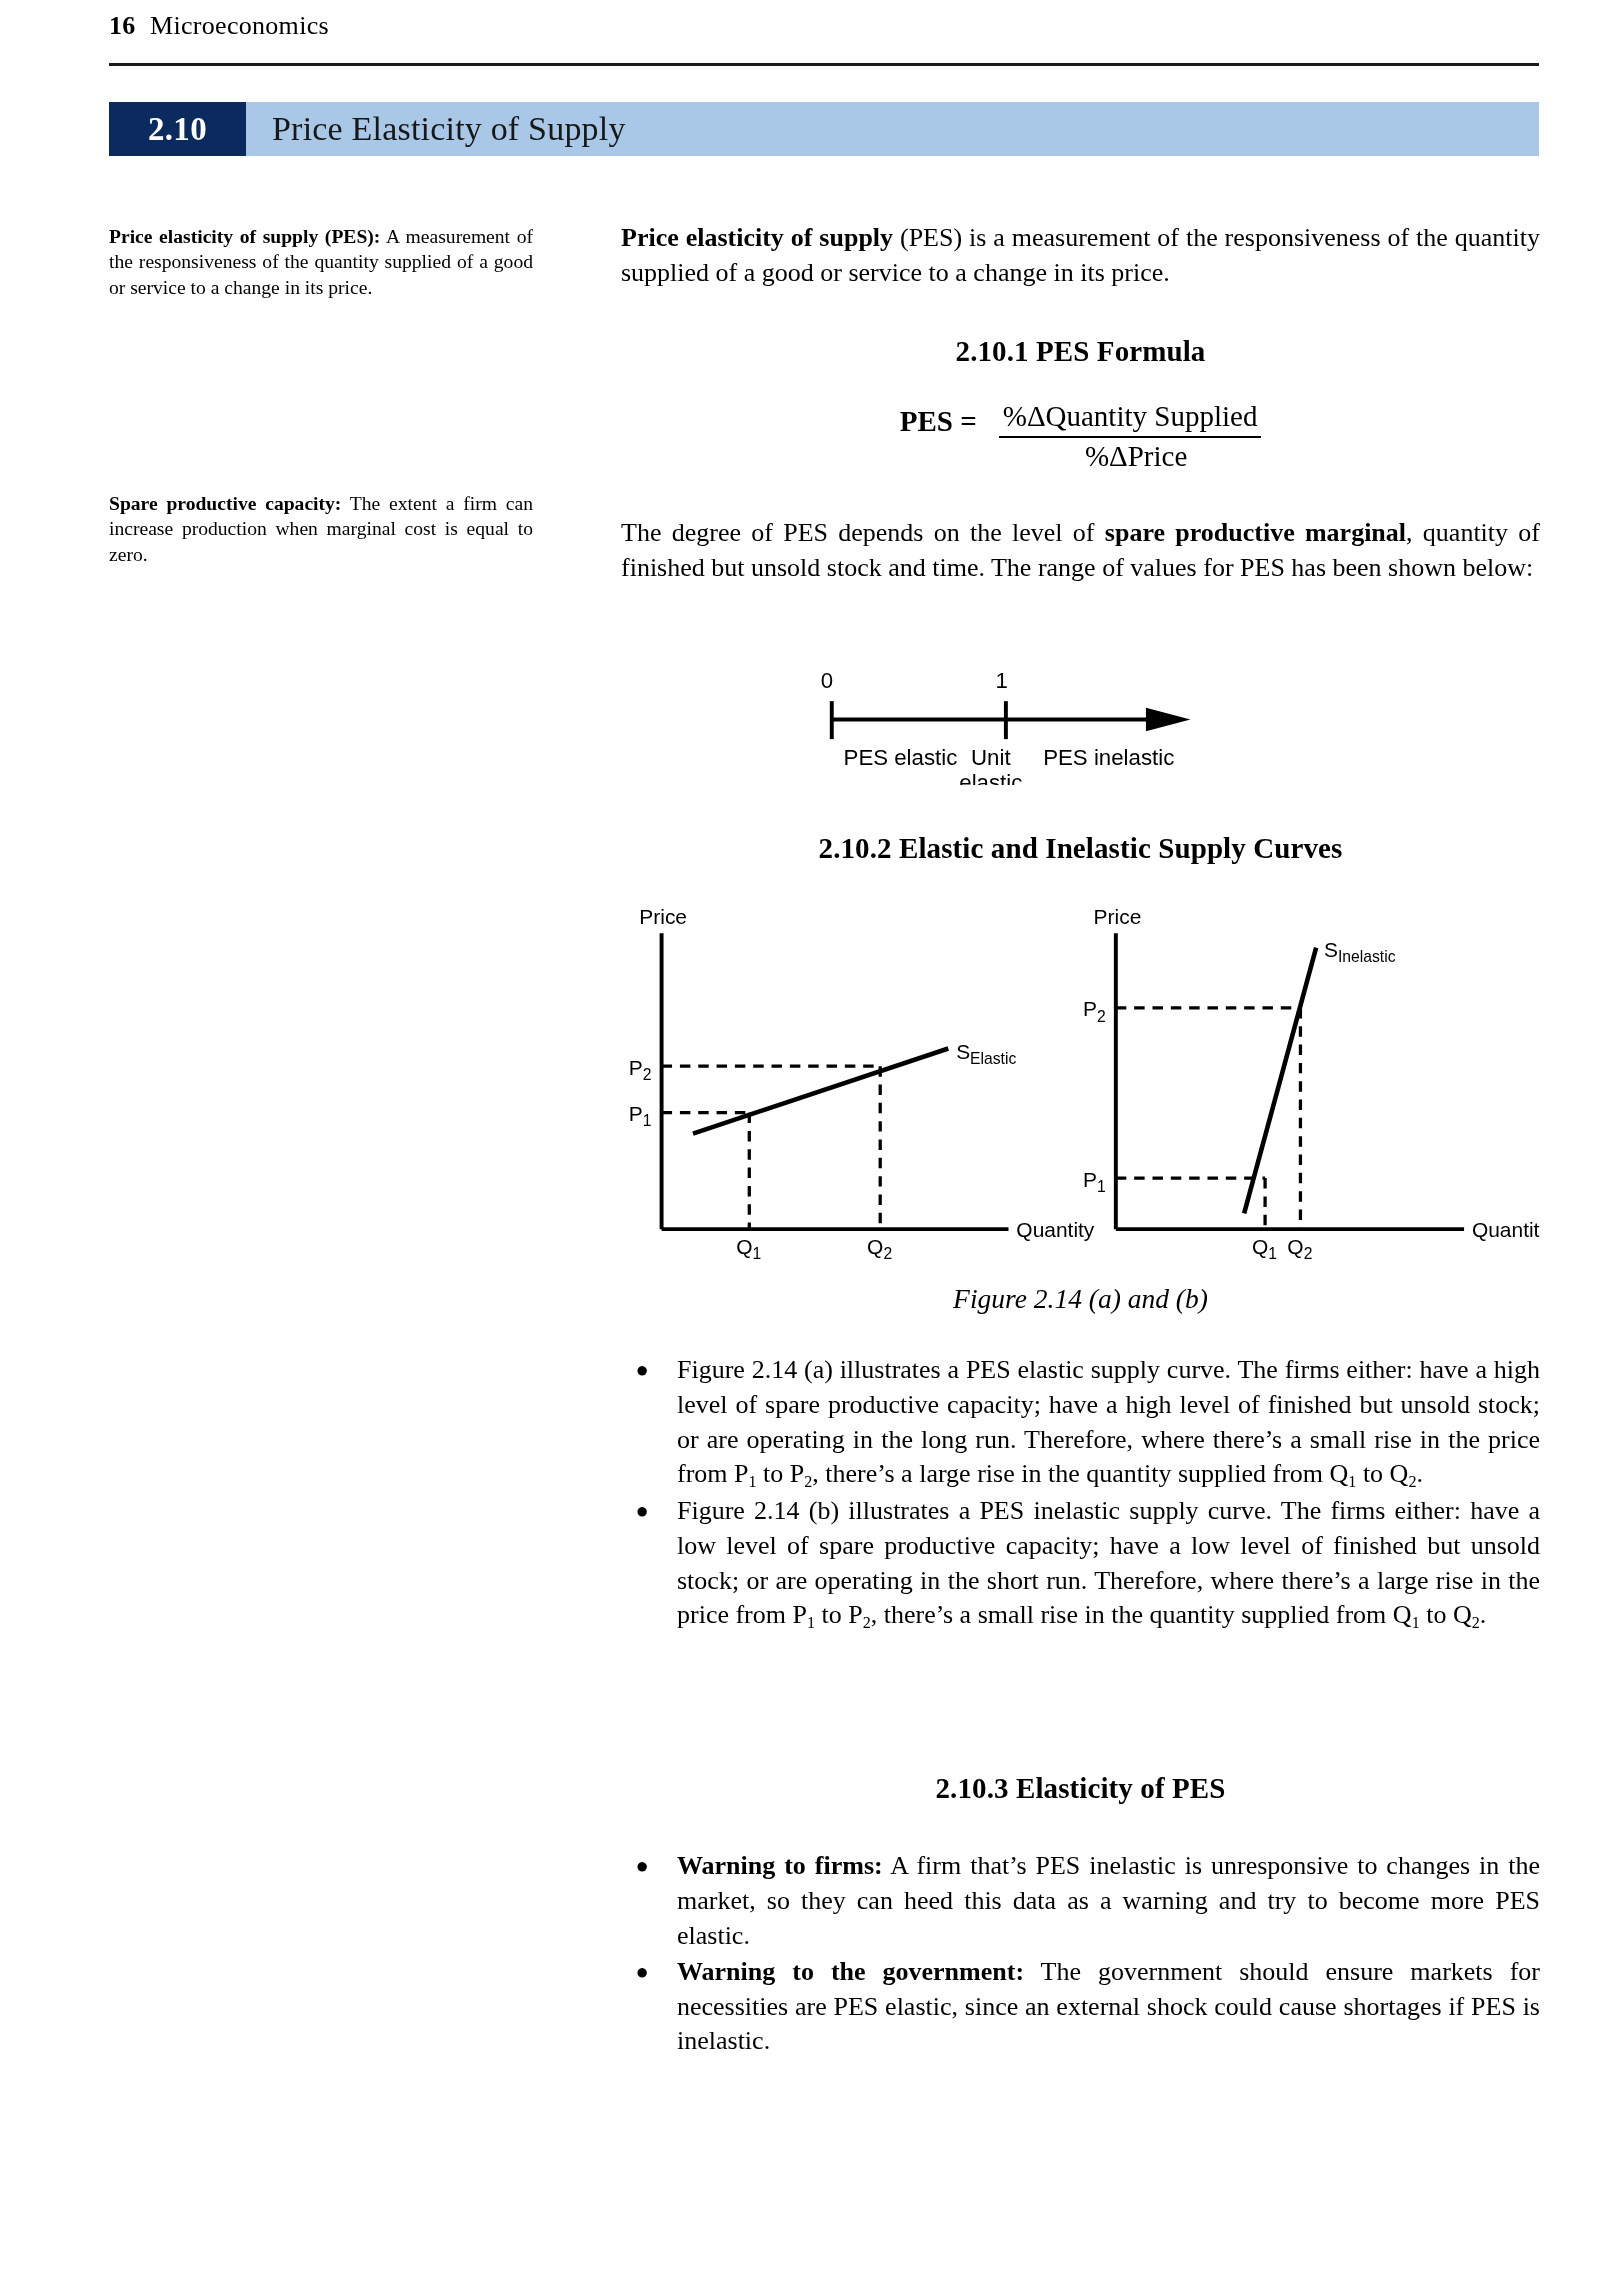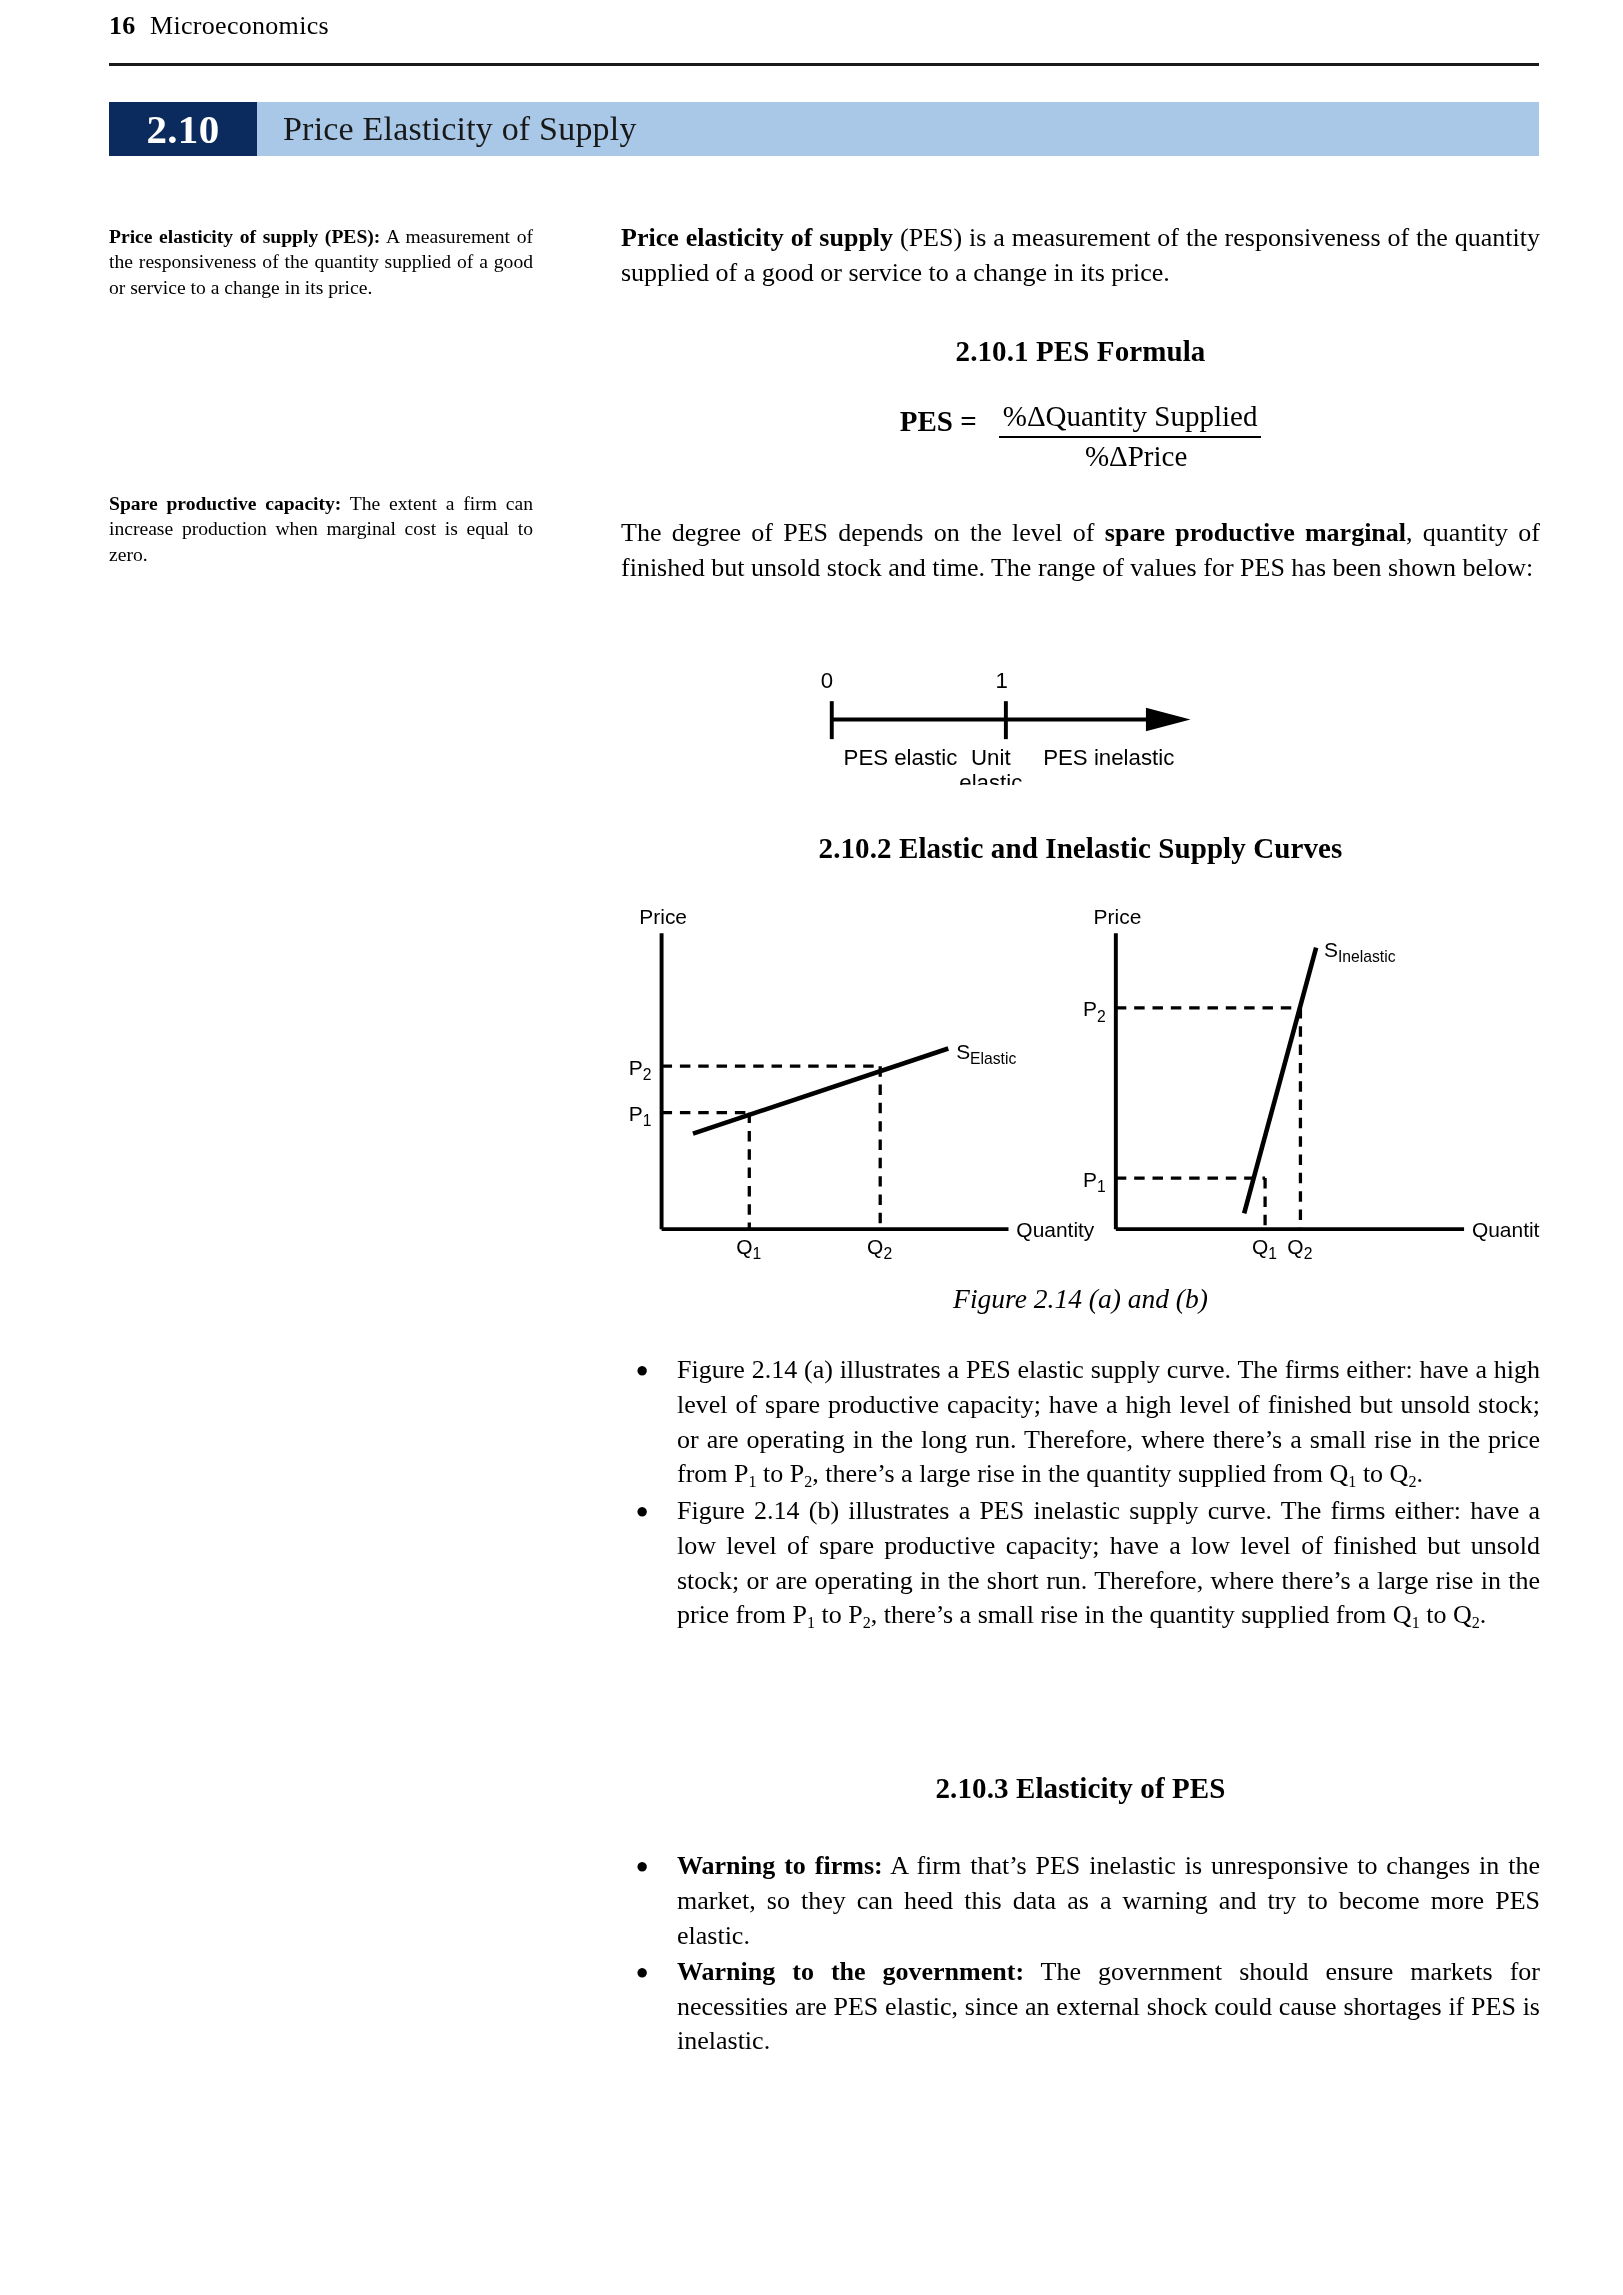--- a/index.html
+++ b/index.html
@@ -48,27 +48,27 @@
     position: absolute;
     left: 97px;
     top: 102px;
     width: 1430px;
     height: 54px;
     background: #a9c7e6;
     display: flex;
     align-items: stretch;
   }
   .banner-num {
-    width: 148px;
+    width: 137px;
     background: #0b2a5e;
     color: #ffffff;
     display: flex;
     align-items: center;
     justify-content: center;
-    font-size: 41px;
+    font-size: 33px;
     font-weight: 600;
     letter-spacing: 0.3px;
   }
   .banner-title {
     flex: 1;
     display: flex;
     align-items: center;
     padding-left: 26px;
     font-size: 34px;
     color: #181818;

